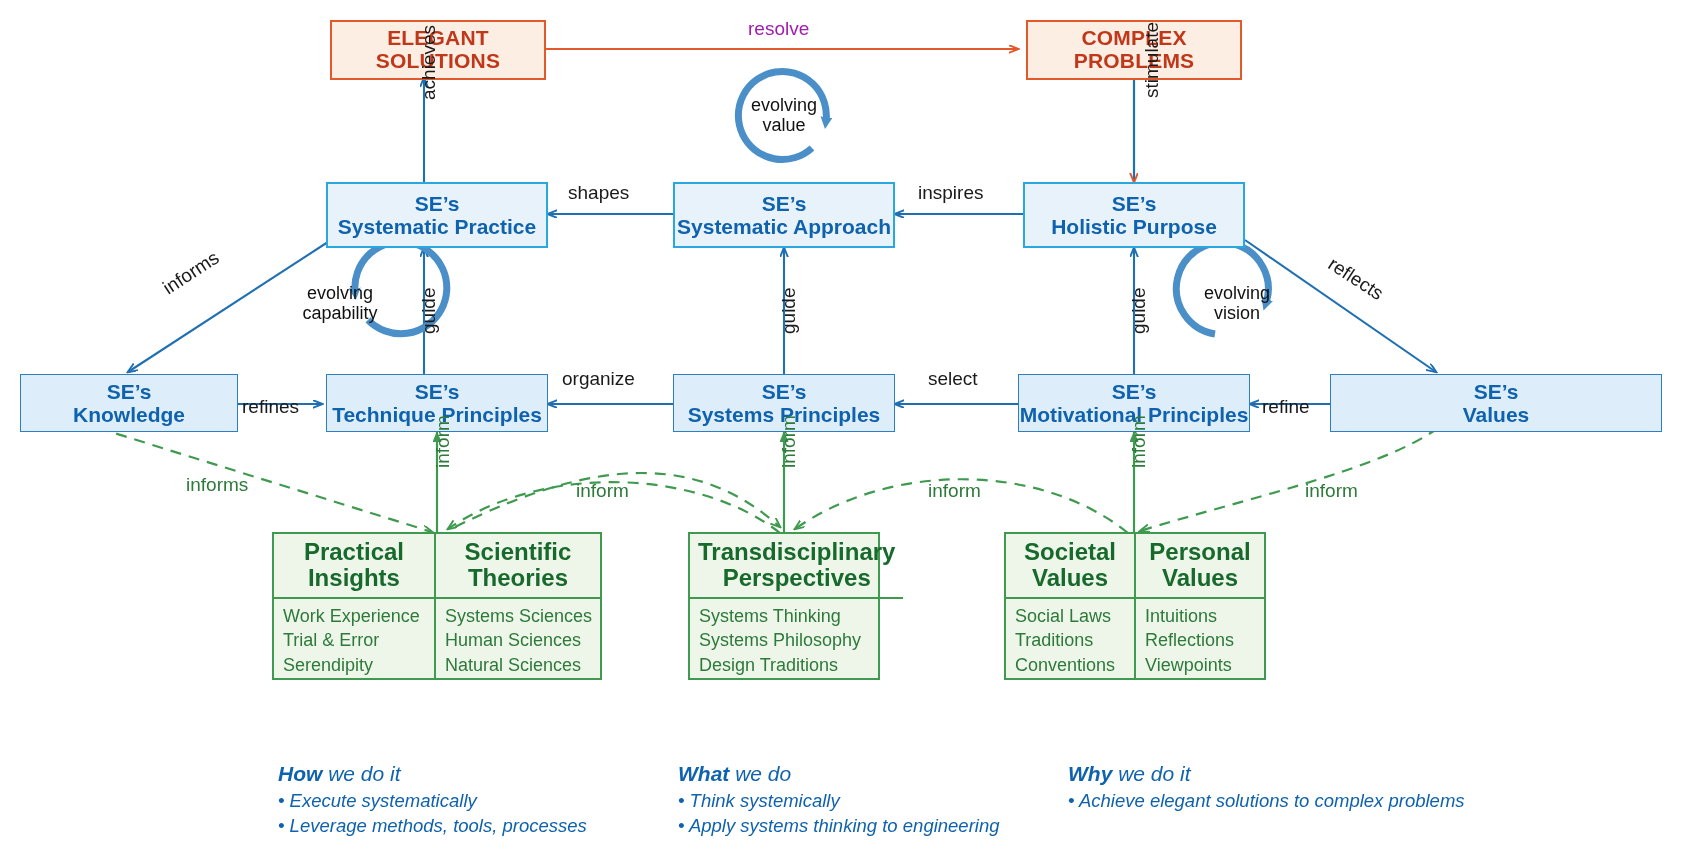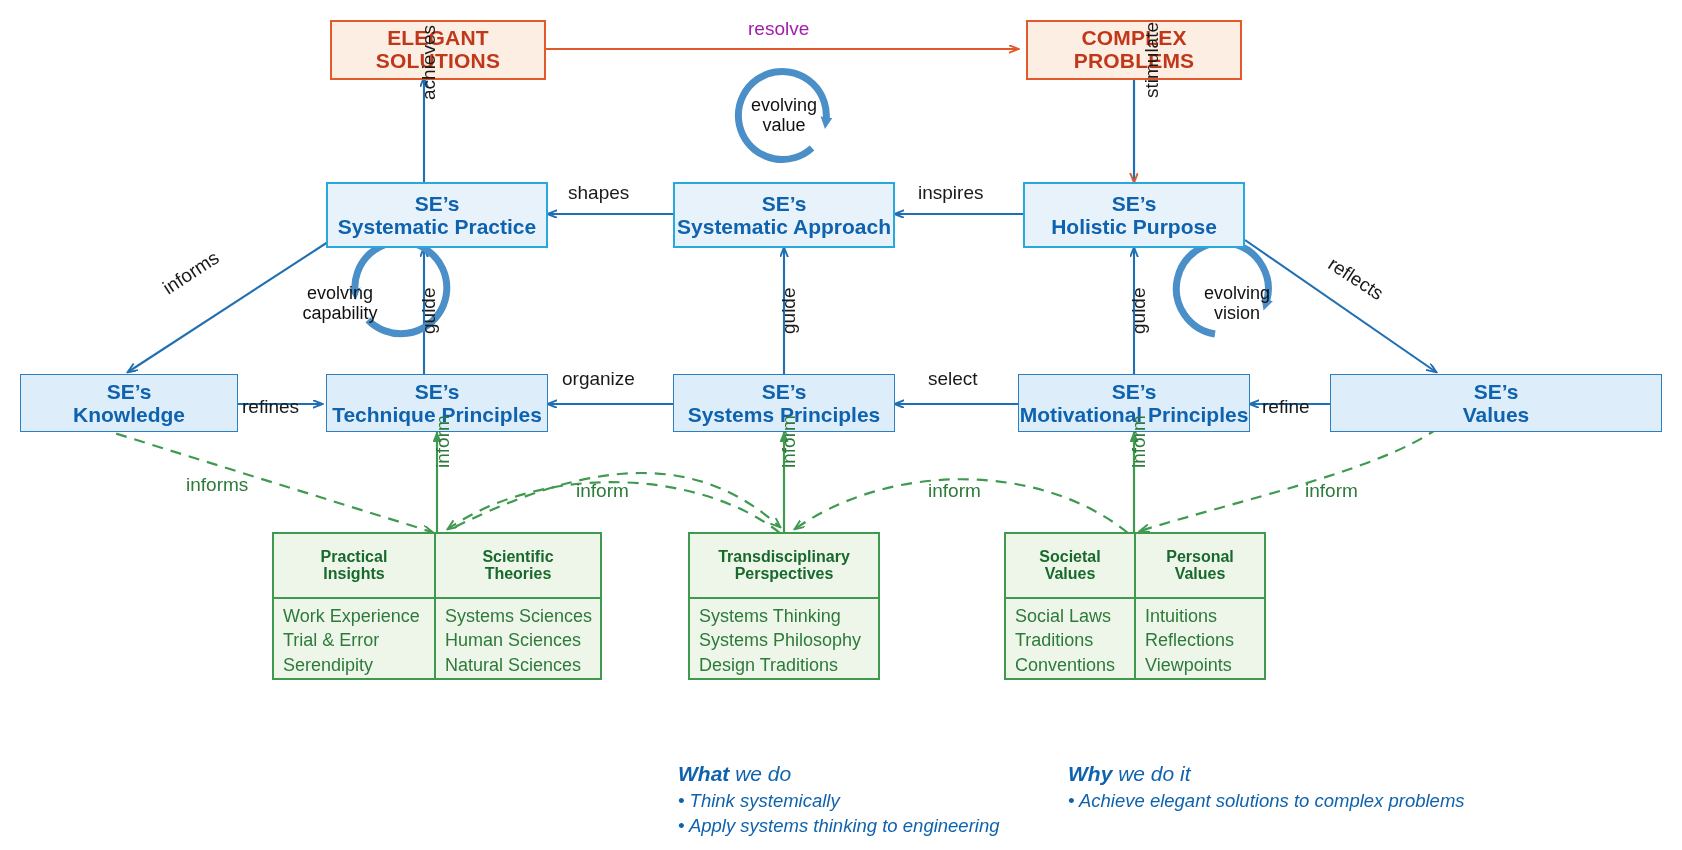--- a/index.html
+++ b/index.html
@@ -19,21 +19,21 @@
             font-weight:bold;font-size:21px;line-height:1.1;}
   
   .blue-box2{background:#ddeefa;border:1.6px solid #2e7ec2;color:#0f62ad;
             font-weight:bold;font-size:21px;line-height:1.1;}
 
   
   .green-table{position:absolute;box-sizing:border-box;border:2px solid #3f9a50;
                background:#eef6ea;display:flex;flex-direction:row;}
   .green-col{flex:1;display:flex;flex-direction:column;box-sizing:border-box;}
   .green-col + .green-col{border-left:2px solid #3f9a50;}
-  .green-head{color:#18692c;font-weight:bold;font-size:16px;line-height:1.07;
+  .green-head{color:#18692c;font-weight:bold;font-size:24px;line-height:1.07;
               text-align:center;padding:7px 8px 8px 8px;border-bottom:2px solid #3f9a50;
               display:flex;flex-direction:column;justify-content:center;min-height:48px;}
   .green-list{padding:5px 8px 6px 9px;color:#2d7a3a;font-size:18px;line-height:1.36;}
   .green-list div{white-space:nowrap;}
 
   
   .caption{position:absolute;color:#0f62ad;font-style:italic;}
   .caption .c-title{font-size:21px;font-weight:normal;margin-bottom:3px;}
   .caption .c-title b{font-weight:bold;}
   .caption .c-line{font-size:18.5px;line-height:1.33;}
@@ -298,20 +298,27 @@
         <span>Values</span>
       </div>
       <div class="green-list">
         <div>Intuitions</div>
         <div>Reflections</div>
         <div>Viewpoints</div>
       </div>
     </div>
   </div>
 
+  <div class="caption" style="left:278px;top:762px;">
+    <div class="c-title">
+      <b>How</b><span> we do it</span>
+    </div>
+    <div class="c-line">• Execute systematically</div>
+    <div class="c-line">• Leverage methods, tools, processes</div>
+  </div>
 
   <div class="caption" style="left:678px;top:762px;">
     <div class="c-title">
       <b>What</b><span> we do</span>
     </div>
     <div class="c-line">• Think systemically</div>
     <div class="c-line">• Apply systems thinking to engineering</div>
   </div>
 
   <div class="caption" style="left:1068px;top:762px;">

